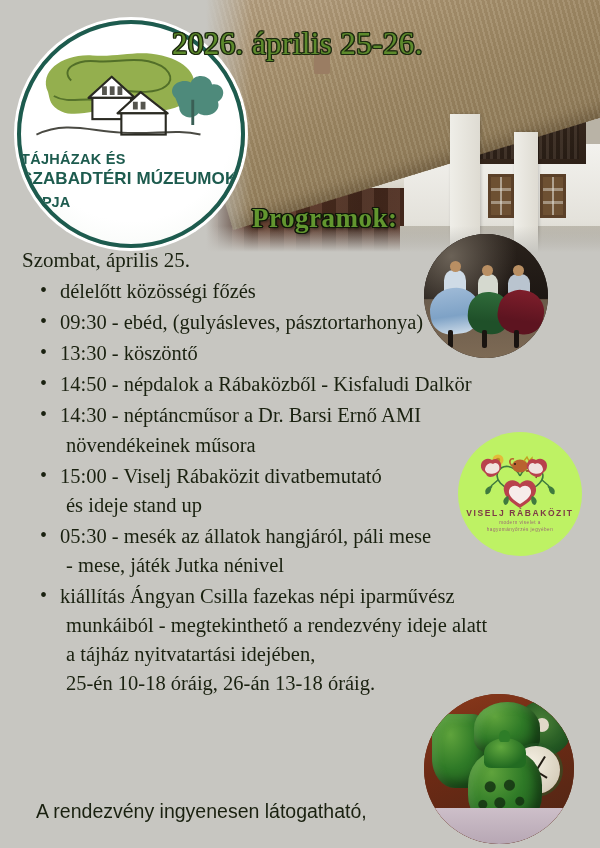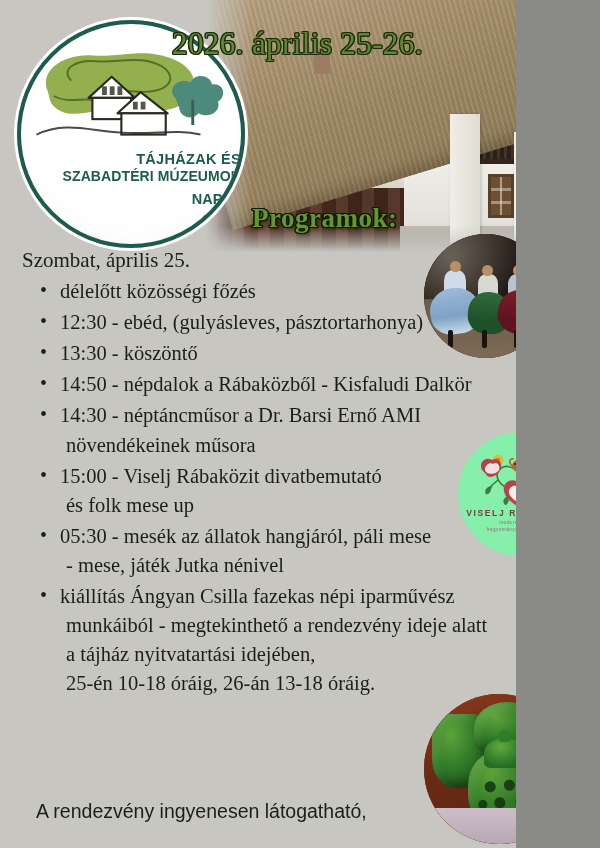--- a/index.html
+++ b/index.html
@@ -2,21 +2,21 @@
 <html><head>
 <meta charset="utf-8">
 <style>
   html, body {
     margin: 0;
     padding: 0;
     background: #8a8a86;
   }
   .poster {
     position: relative;
-    width: 516px;
+    width: 600px;
     height: 848px;
     overflow: hidden;
     background: #c7c6c1;
     font-family: "Liberation Sans", sans-serif;
     color: #1d2410;
   }
 
   
   .house-photo {
     position: absolute;
@@ -135,27 +135,27 @@
     border-radius: 50%;
     background: radial-gradient(circle at 50% 42%, #ffffff 62%, #f2f6f1 100%);
     border: 4px solid #1d5b4e;
     box-sizing: border-box;
     box-shadow: 0 0 0 3px #ffffff;
     overflow: hidden;
   }
   .badge-art { position: absolute; left: 0; top: 16px; width: 100%; height: 110px; }
   .badge-txt {
     position: absolute; left: 0; right: 0; top: 126px;
-    text-align: right;
+    text-align: left;
     color: #1d5b4e;
     font-weight: 700;
     font-family: "Liberation Sans", sans-serif;
   }
   .badge-l1 { font-size: 14.5px; letter-spacing: .3px; line-height: 1.25; }
-  .badge-l2 { font-size: 14px; letter-spacing: .1px; line-height: 1.25; }
+  .badge-l2 { font-size: 17px; letter-spacing: .1px; line-height: 1.25; }
   .badge-l3 { font-size: 14.5px; line-height: 1.9; }
   .badge-year { font-size: 12px; letter-spacing: 3px; }
 
   
   .date-head {
     position: absolute;
     left: 172px; top: 26px;
     font-size: 31px;
     font-family: "Liberation Serif", serif;
     color: #5d8a2c;
@@ -270,21 +270,21 @@
   .dancers .legs {
     position: absolute; bottom: 10px; width: 5px; height: 18px; background: #1a1410; border-radius: 2px;
   }
 
   
   .viselj {
     position: absolute;
     left: 458px; top: 432px;
     width: 124px; height: 124px;
     border-radius: 50%;
-    background: #86efac;
+    background: #bef264;
     overflow: hidden;
     z-index: 6;
   }
   .viselj .folk { position: absolute; left: 0; top: 14px; width: 100%; height: 62px; }
   .viselj .vt {
     position: absolute; left: 0; right: 0; top: 76px;
     text-align: center;
     color: #7d3a46;
     font-size: 8.5px;
     font-weight: 700;
@@ -438,30 +438,30 @@
     <div class="sk sk3"></div>
     <div class="legs" style="left:24px"></div>
     <div class="legs" style="left:58px"></div>
     <div class="legs" style="left:90px"></div>
   </div>
 
   <div class="daylabel">Szombat, április 25.</div>
 
   <ul class="proglist">
     <li><span>délelőtt közösségi főzés</span></li>
-    <li><span>12:30 - ebéd, (gulyásleves, pásztortarhonya)</span></li>
+    <li><span>09:30 - ebéd, (gulyásleves, pásztortarhonya)</span></li>
     <li><span>13:30 - köszöntő</span></li>
     <li><span>14:50 - népdalok a Rábaközből - Kisfaludi Dalkör</span></li>
     <li>
       <span>14:30 - néptáncműsor a Dr. Barsi Ernő AMI</span>
       <span class="cont">növendékeinek műsora</span>
     </li>
     <li>
       <span>15:00 - Viselj Rábaközit divatbemutató</span>
-      <span class="cont">és folk mese up</span>
+      <span class="cont">és ideje stand up</span>
     </li>
     <li>
       <span>05:30 - mesék az állatok hangjáról, páli mese</span>
       <span class="cont">- mese, játék Jutka nénivel</span>
     </li>
     <li>
       <span>kiállítás Ángyan Csilla fazekas népi iparművész</span>
       <span class="cont">munkáiból - megtekinthető a rendezvény ideje alatt</span>
       <span class="cont">a tájház nyitvatartási idejében,</span>
       <span class="cont">25-én 10-18 óráig, 26-án 13-18 óráig.</span>

